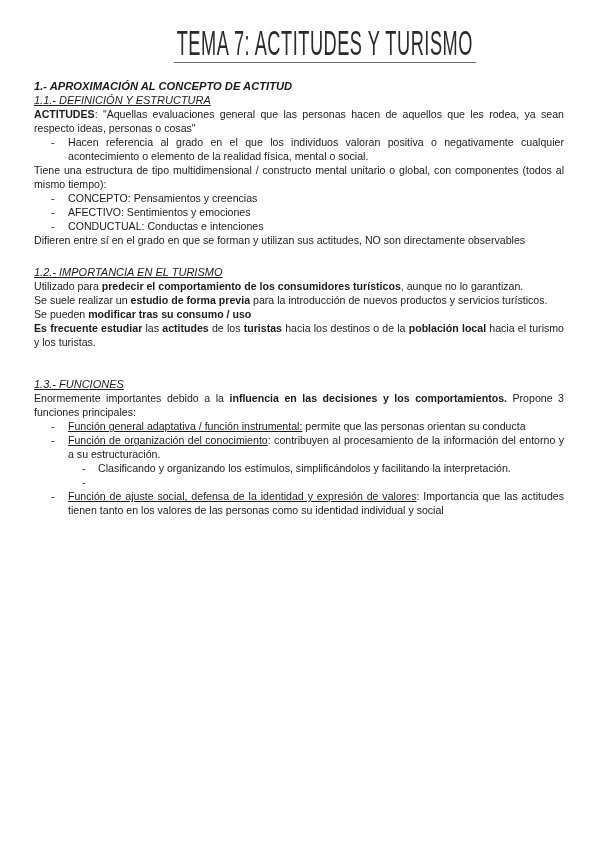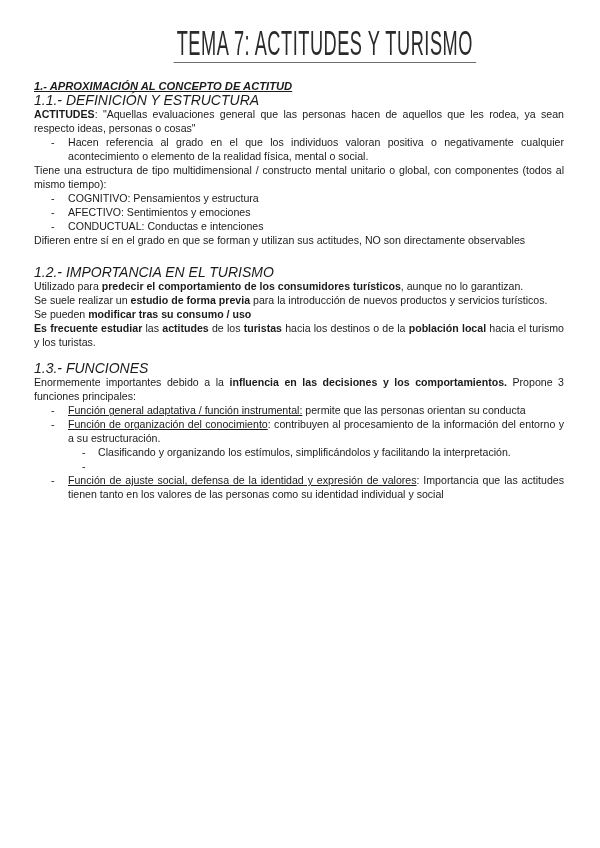--- a/index.html
+++ b/index.html
@@ -27,30 +27,30 @@
     white-space: nowrap;
     transform: scaleX(0.52);
     transform-origin: center top;
     border-bottom: 1px solid #6d6d6d;
     padding: 0 6px 2px 6px;
     color: #2a2a2a;
   }
   .h1 {
     font-weight: bold;
     font-style: italic;
-    text-decoration: underline;
     font-size: 11.2px;
     margin: 0;
   }
   .h2 {
     font-style: italic;
-    font-size: 14px;
+    text-decoration: underline;
+    font-size: 11px;
     margin: 0;
   }
-  .gap  { margin-top: 12px; }
+  .gap  { margin-top: 28px; }
   .gap2 { margin-top: 18px; }
   .para { margin: 0; text-align: justify; }
   .bullet { display: flex; text-align: justify; }
   .bullet .dash { flex: 0 0 17px; margin-left: 17px; }
   .bullet .btxt { flex: 1; }
   .bullet.sub .dash { flex: 0 0 16px; margin-left: 48px; }
   .b { font-weight: bold; }
   .u { text-decoration: underline; }
 </style>
 </head>
@@ -69,21 +69,21 @@
 
   <div class="bullet">
     <span class="dash">-</span>
     <span class="btxt">Hacen referencia al grado en el que los individuos valoran positiva o negativamente cualquier acontecimiento o elemento de la realidad física, mental o social.</span>
   </div>
 
   <p class="para gap">Tiene una estructura de tipo multidimensional / constructo mental unitario o global, con componentes (todos al mismo tiempo):</p>
 
   <div class="bullet">
     <span class="dash">-</span>
-    <span class="btxt">COGNITIVO: Pensamientos y estructura</span>
+    <span class="btxt">CONCEPTO: Pensamientos y creencias</span>
   </div>
   <div class="bullet">
     <span class="dash">-</span>
     <span class="btxt">AFECTIVO: Sentimientos y emociones</span>
   </div>
   <div class="bullet">
     <span class="dash">-</span>
     <span class="btxt">CONDUCTUAL: Conductas e intenciones</span>
   </div>
 

